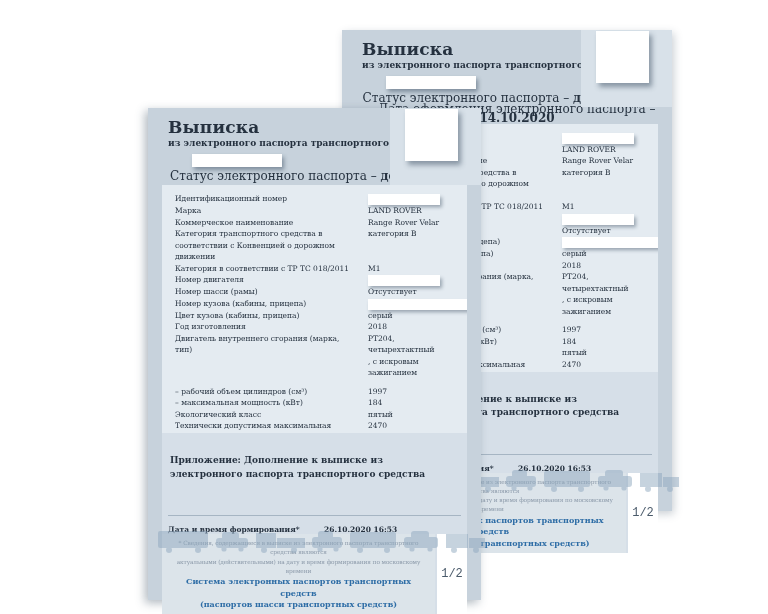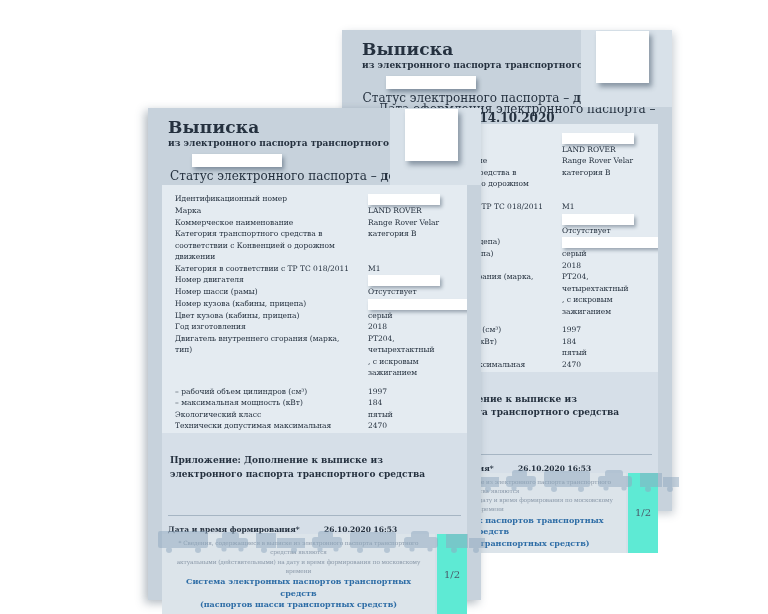--- a/index.html
+++ b/index.html
@@ -43,22 +43,22 @@
   .appendix { margin:21px 10px 0 8px; font-size:9px; font-weight:bold; line-height:1.5; }
   .gen-row { display:flex; margin:34px 6px 0 6px; border-top:1px solid rgba(140,158,175,.65);
              padding-top:9px; font-size:7.5px; font-weight:bold; }
   .gen-label { flex:0 0 156px; }
   .watermark { position:absolute; left:-6px; right:-6px; top:92px; height:30px; opacity:.5;
                pointer-events:none; }
   .footer-row { margin-top:auto; display:flex; gap:2px; }
   .footer-block { flex:1; background:#dce4ea; text-align:center; padding:5px 6px 4px 6px; }
   .footnote { font-size:5.8px; line-height:1.6; color:#8b99a9; letter-spacing:-.1px; }
   .sys-line { font-size:8px; font-weight:bold; color:#2e6da6; line-height:1.45; }
-  .page-box { flex:0 0 30px; background:#5eead4; display:flex; align-items:center;
-              justify-content:center; font-size:10px; color:#4a5a6a; }
+  .page-box { flex:0 0 30px; background:#ffffff; display:flex; align-items:center;
+              justify-content:center; font-size:12px; color:#4a5a6a;font-family:Liberation Mono, monospace; }
 </style>
 </head>
 <body>
 
 <div class="stage">
   <div id="doc-back" class="doc">
   <div class="doc-header">
     <div class="qr-cell">
       <div class="qr-box"></div>
     </div>

